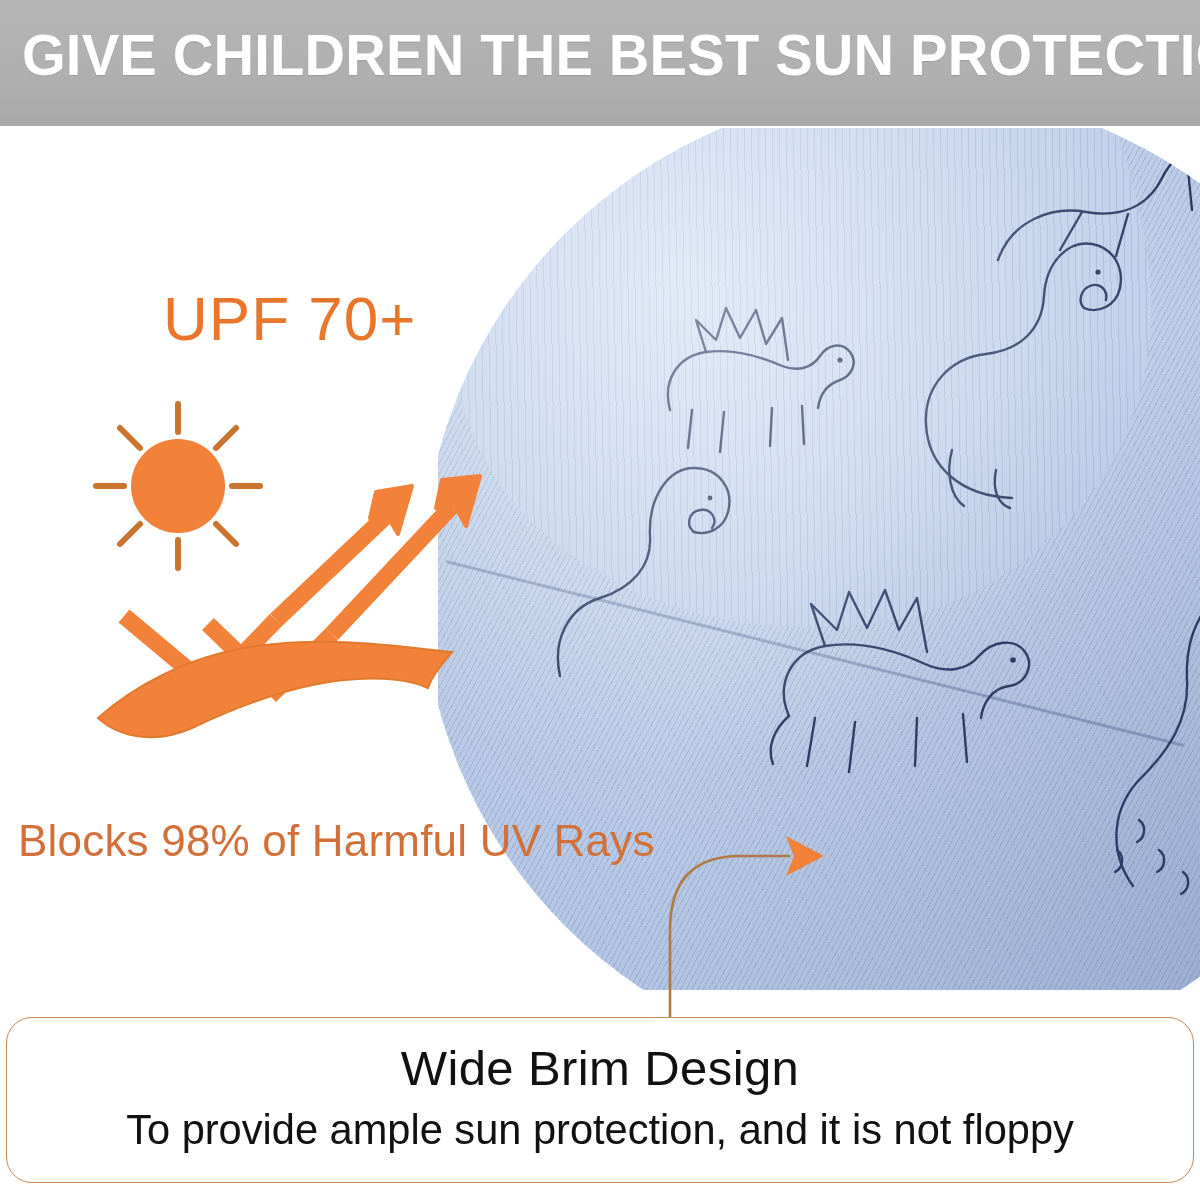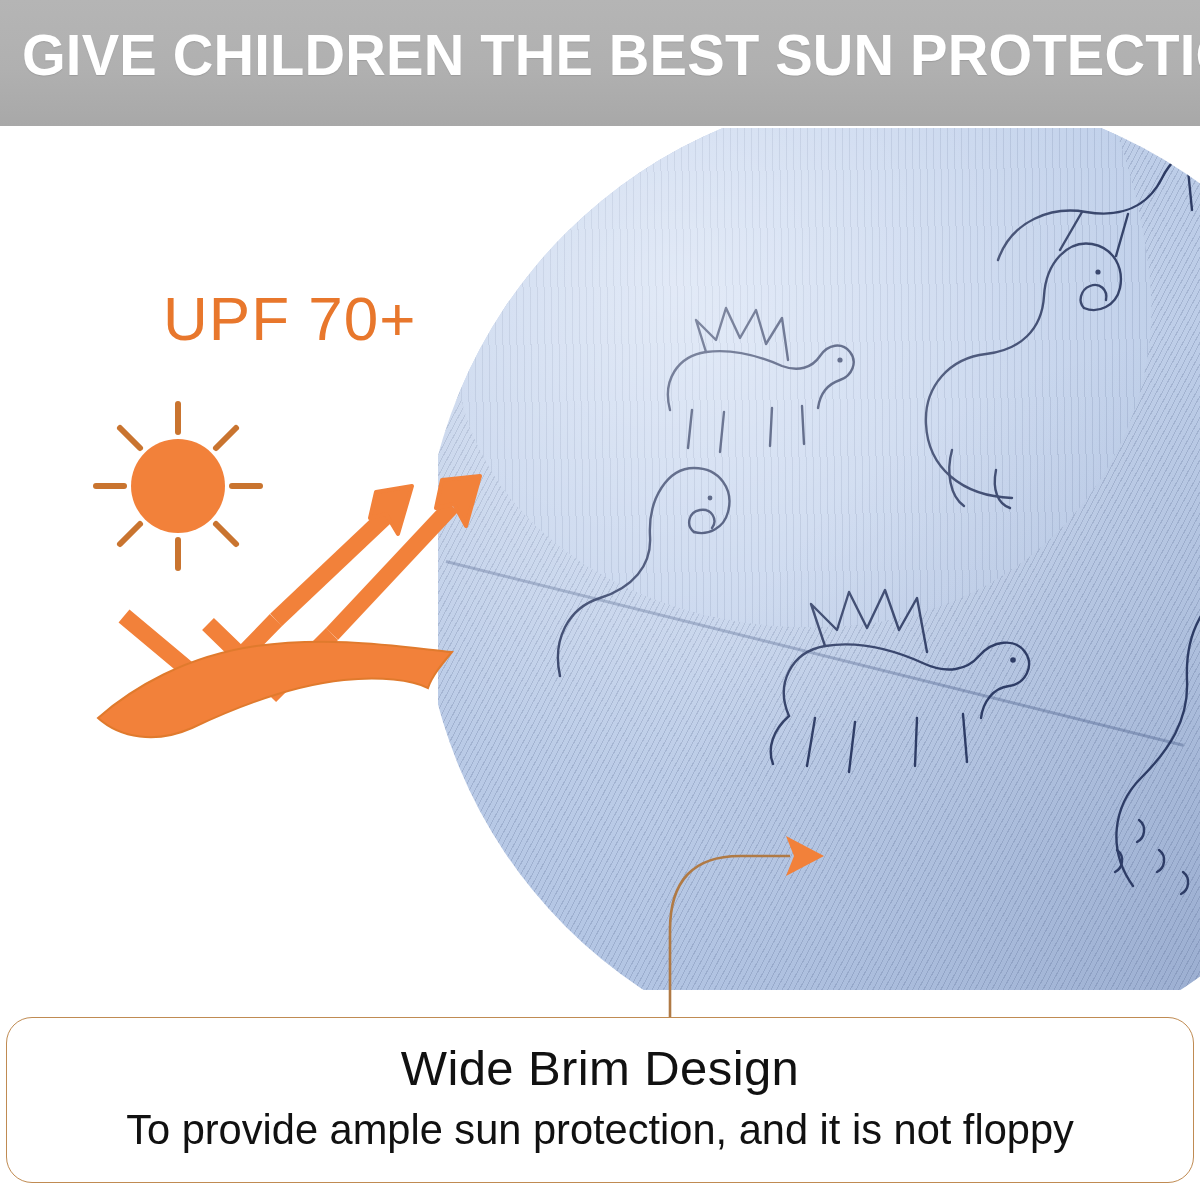--- a/index.html
+++ b/index.html
@@ -301,20 +301,21 @@
       <path d="M252 246 L372 118"></path>
     </g>
     <polygon points="296,104 332,98 318,146 306,126 290,130" fill="#f2813a" stroke="#f2813a" stroke-width="4" stroke-linejoin="round"></polygon>
     <polygon points="362,92 400,88 386,138 374,116 356,120" fill="#f2813a" stroke="#f2813a" stroke-width="4" stroke-linejoin="round"></polygon>
 
     <path d="M18 330 C52 300 106 268 176 258 C250 248 314 258 372 264
              C362 276 352 288 348 300 C332 292 300 288 264 292
              C206 298 150 322 112 340 C76 356 40 350 18 330 Z" fill="#f2813a" stroke="#e07a2d" stroke-width="2"></path>
   </svg>
 
+  <div id="blocks-text">Blocks 98% of Harmful UV Rays</div>
 
   <svg id="leader-line" viewBox="0 0 300 200">
     <path d="M70 190 L70 100 Q70 26 140 26 L190 26" fill="none" stroke="#b07a45" stroke-width="2.6"></path>
     <polygon points="186,6 224,26 186,46 194,26" fill="#f2813a"></polygon>
   </svg>
 
   <div id="callout-box">
     <div id="callout-title">Wide Brim Design</div>
     <div id="callout-subtitle">To provide ample sun protection, and it is not floppy</div>
   </div>

